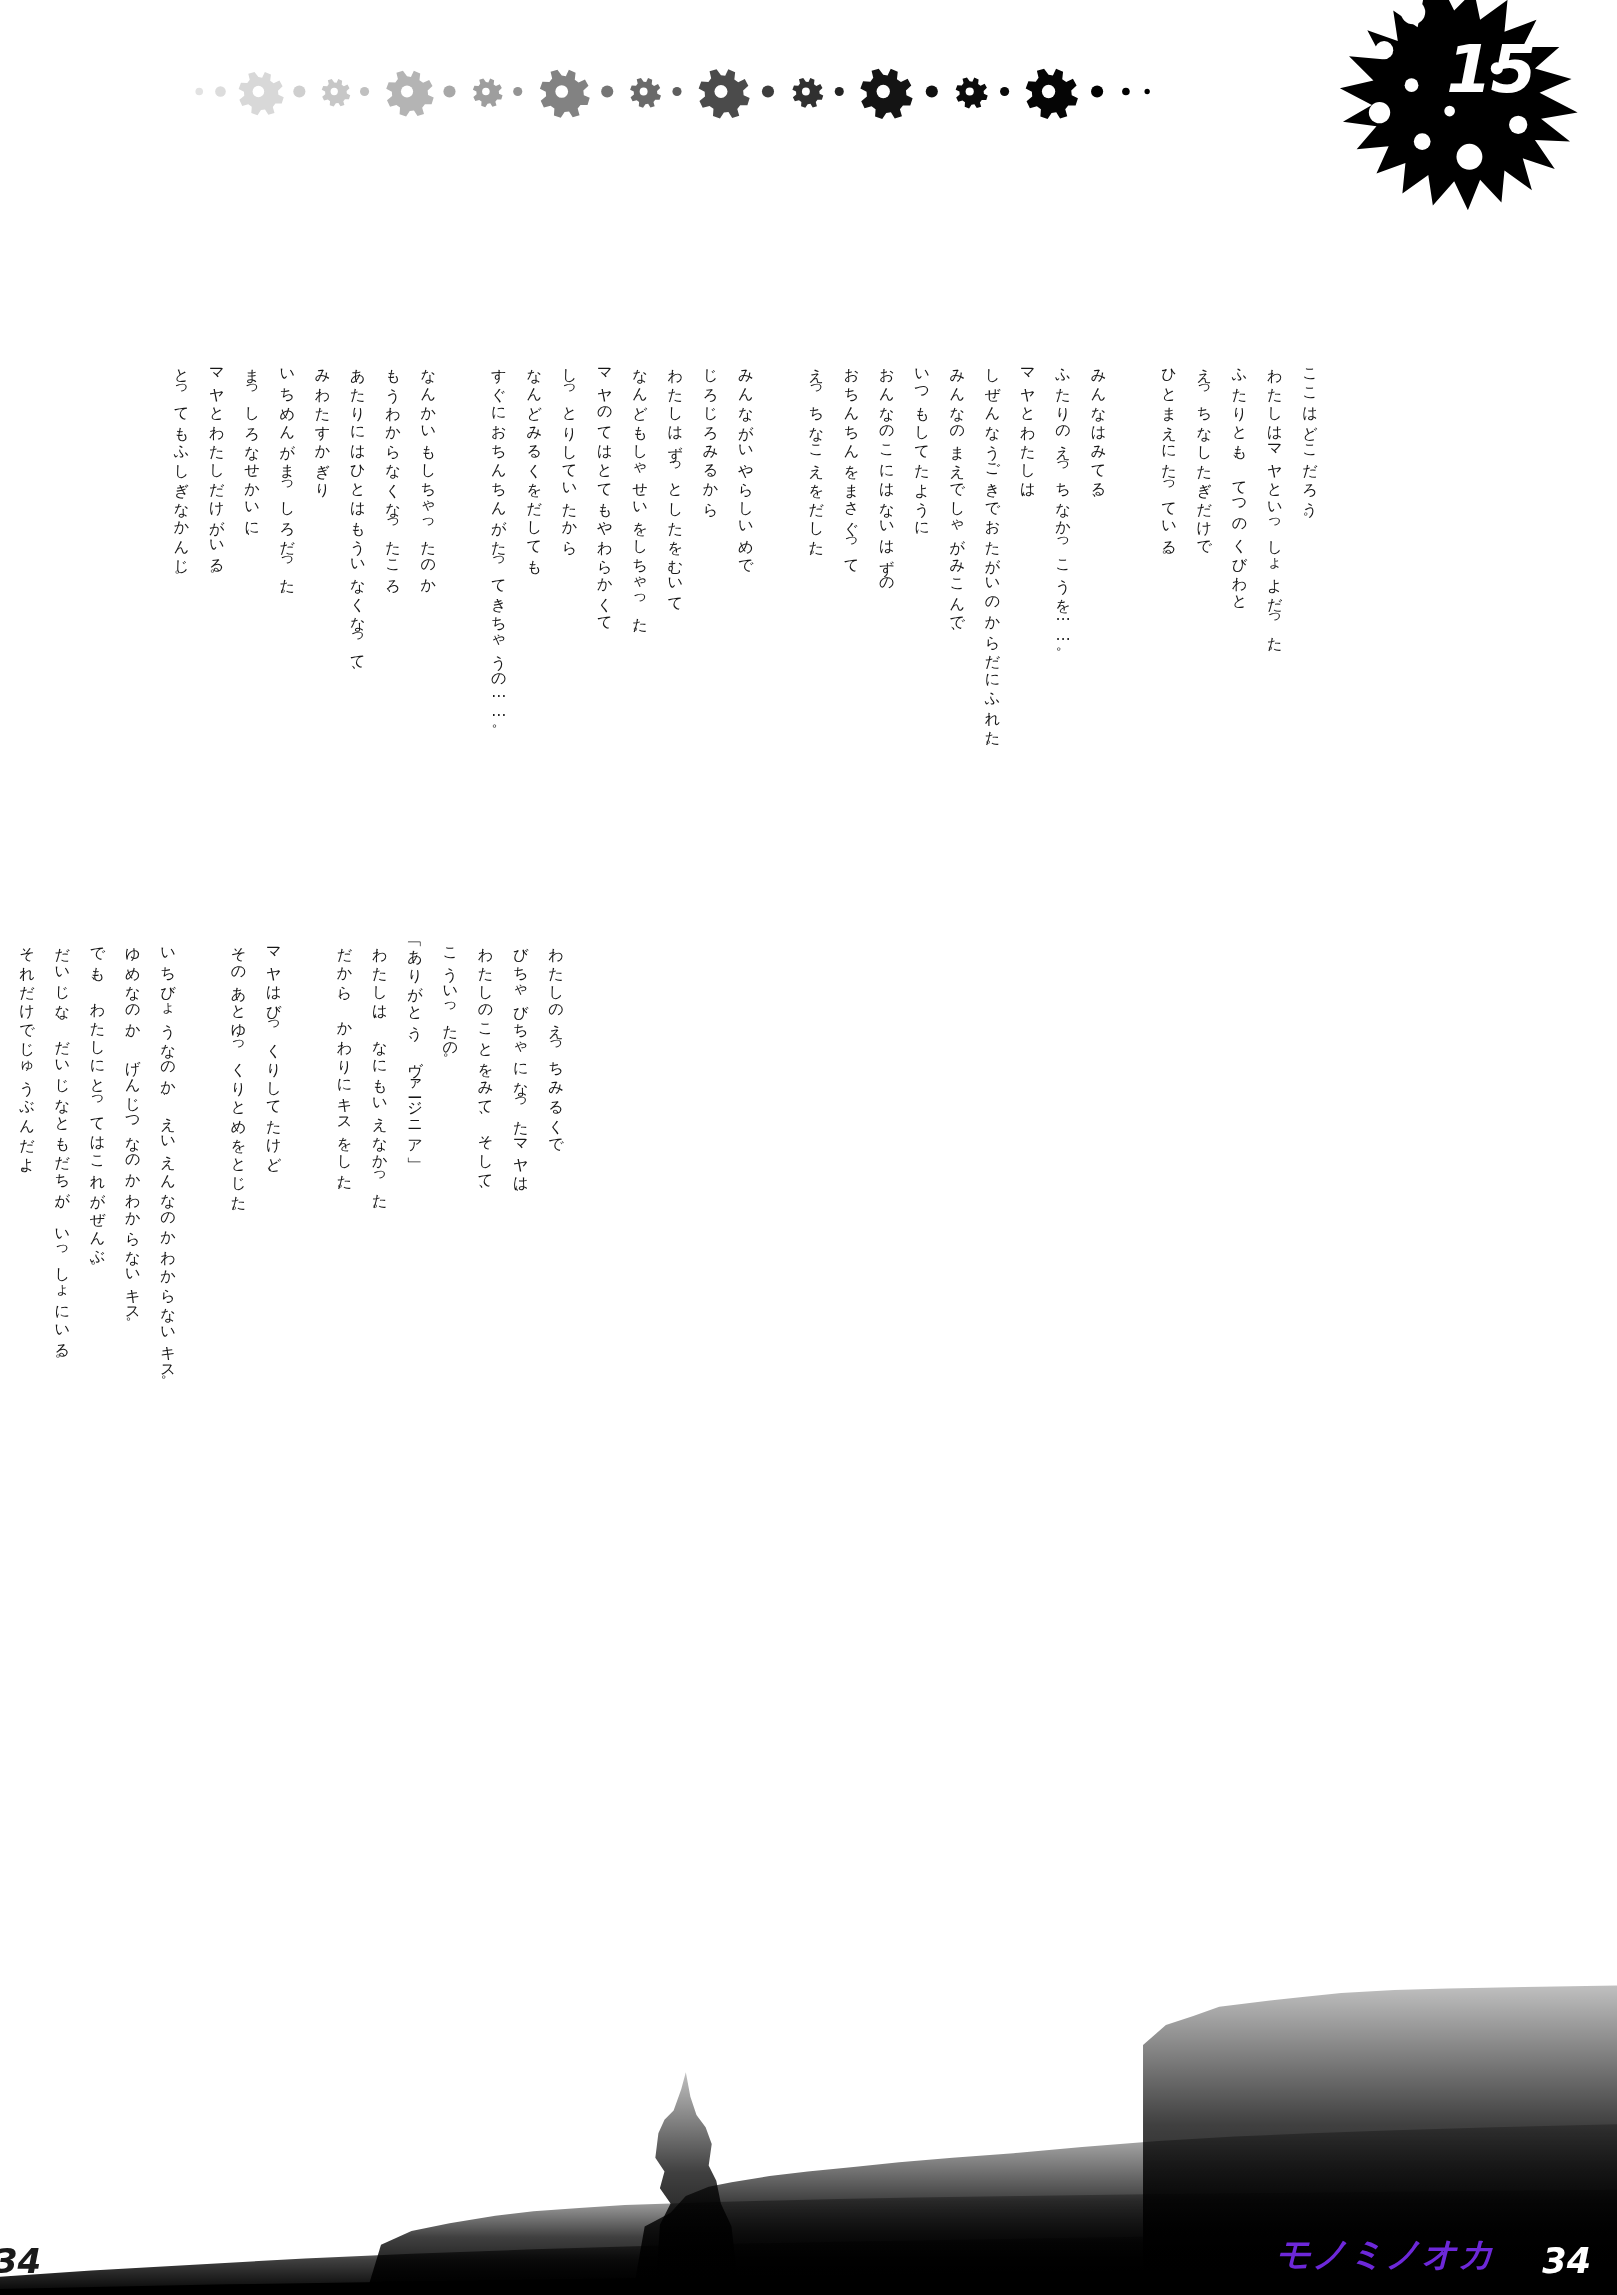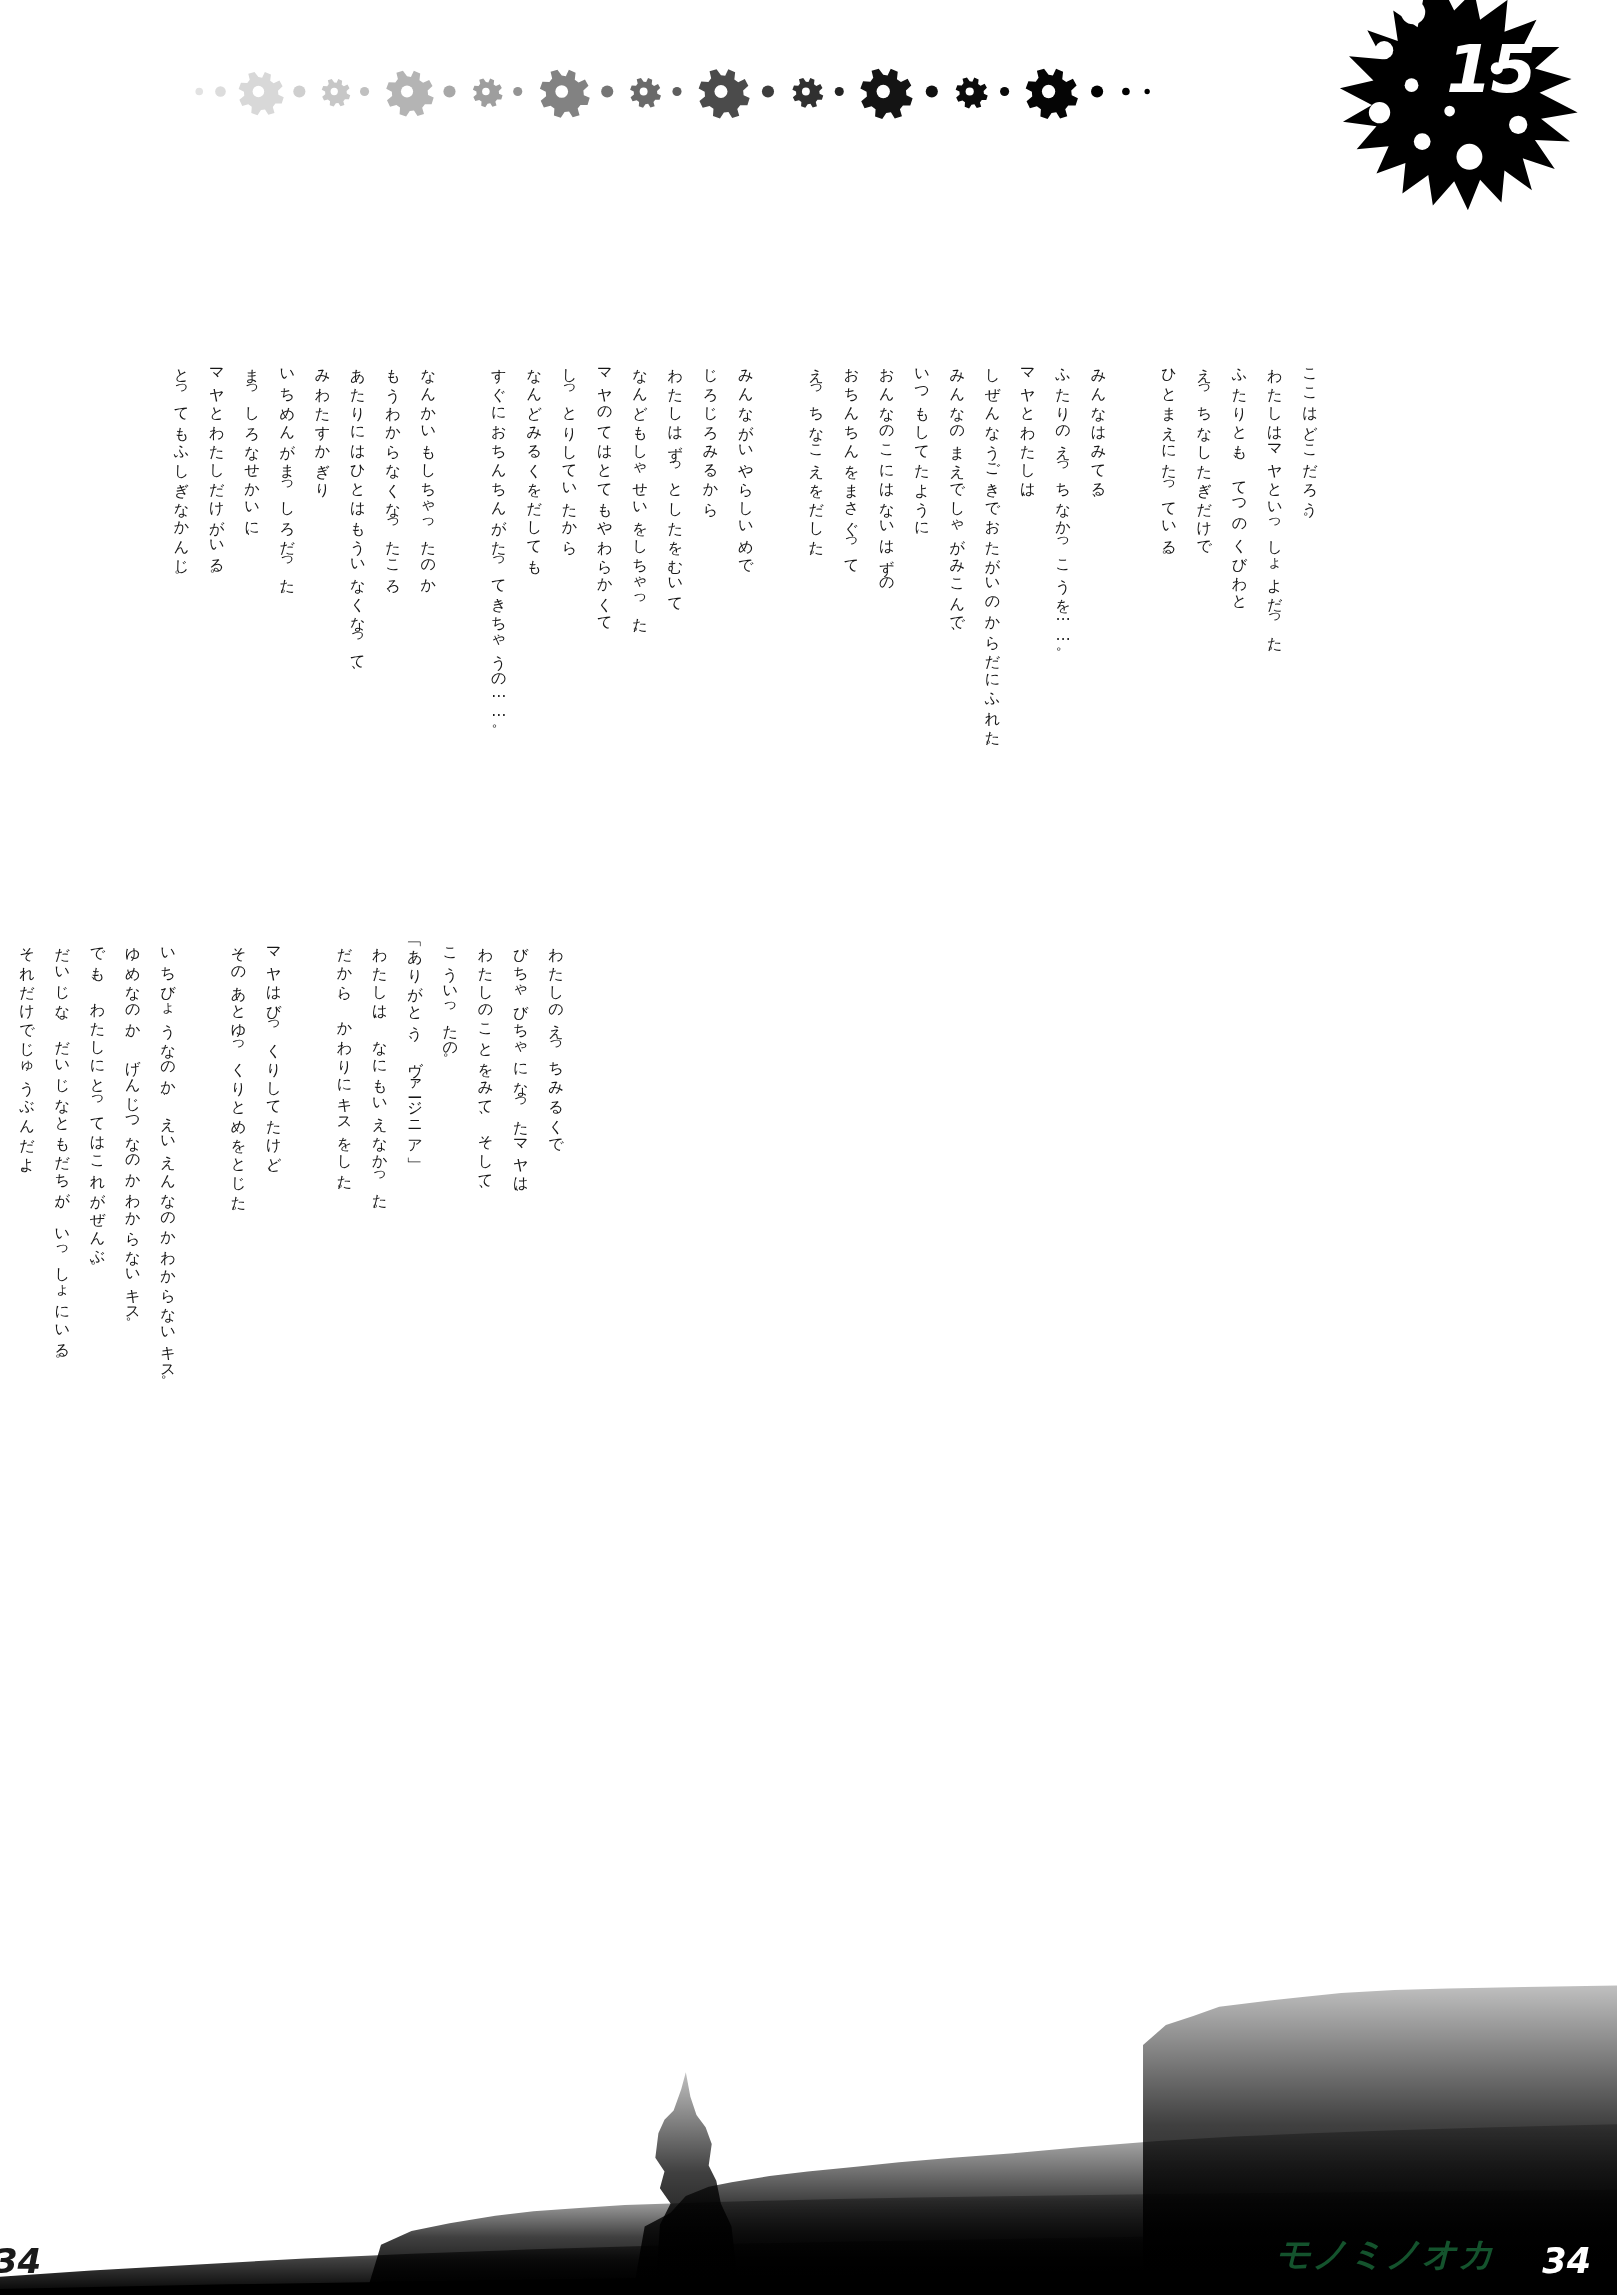--- a/index.html
+++ b/index.html
@@ -92,21 +92,21 @@
 
   
   .logo {
     position: absolute;
     right: 122px;
     bottom: 17px;
     font-family: "DejaVu Sans", sans-serif;
     font-weight: bold;
     font-style: italic;
     font-size: 35px;
-    color: #14532d;
+    color: #6d28d9;
     letter-spacing: 0.8px;
     z-index: 6;
   }
   .page-number-right {
     position: absolute;
     right: 26px;
     bottom: 13.7px;
     font-family: "DejaVu Sans", sans-serif;
     font-weight: bold;
     font-style: italic;

